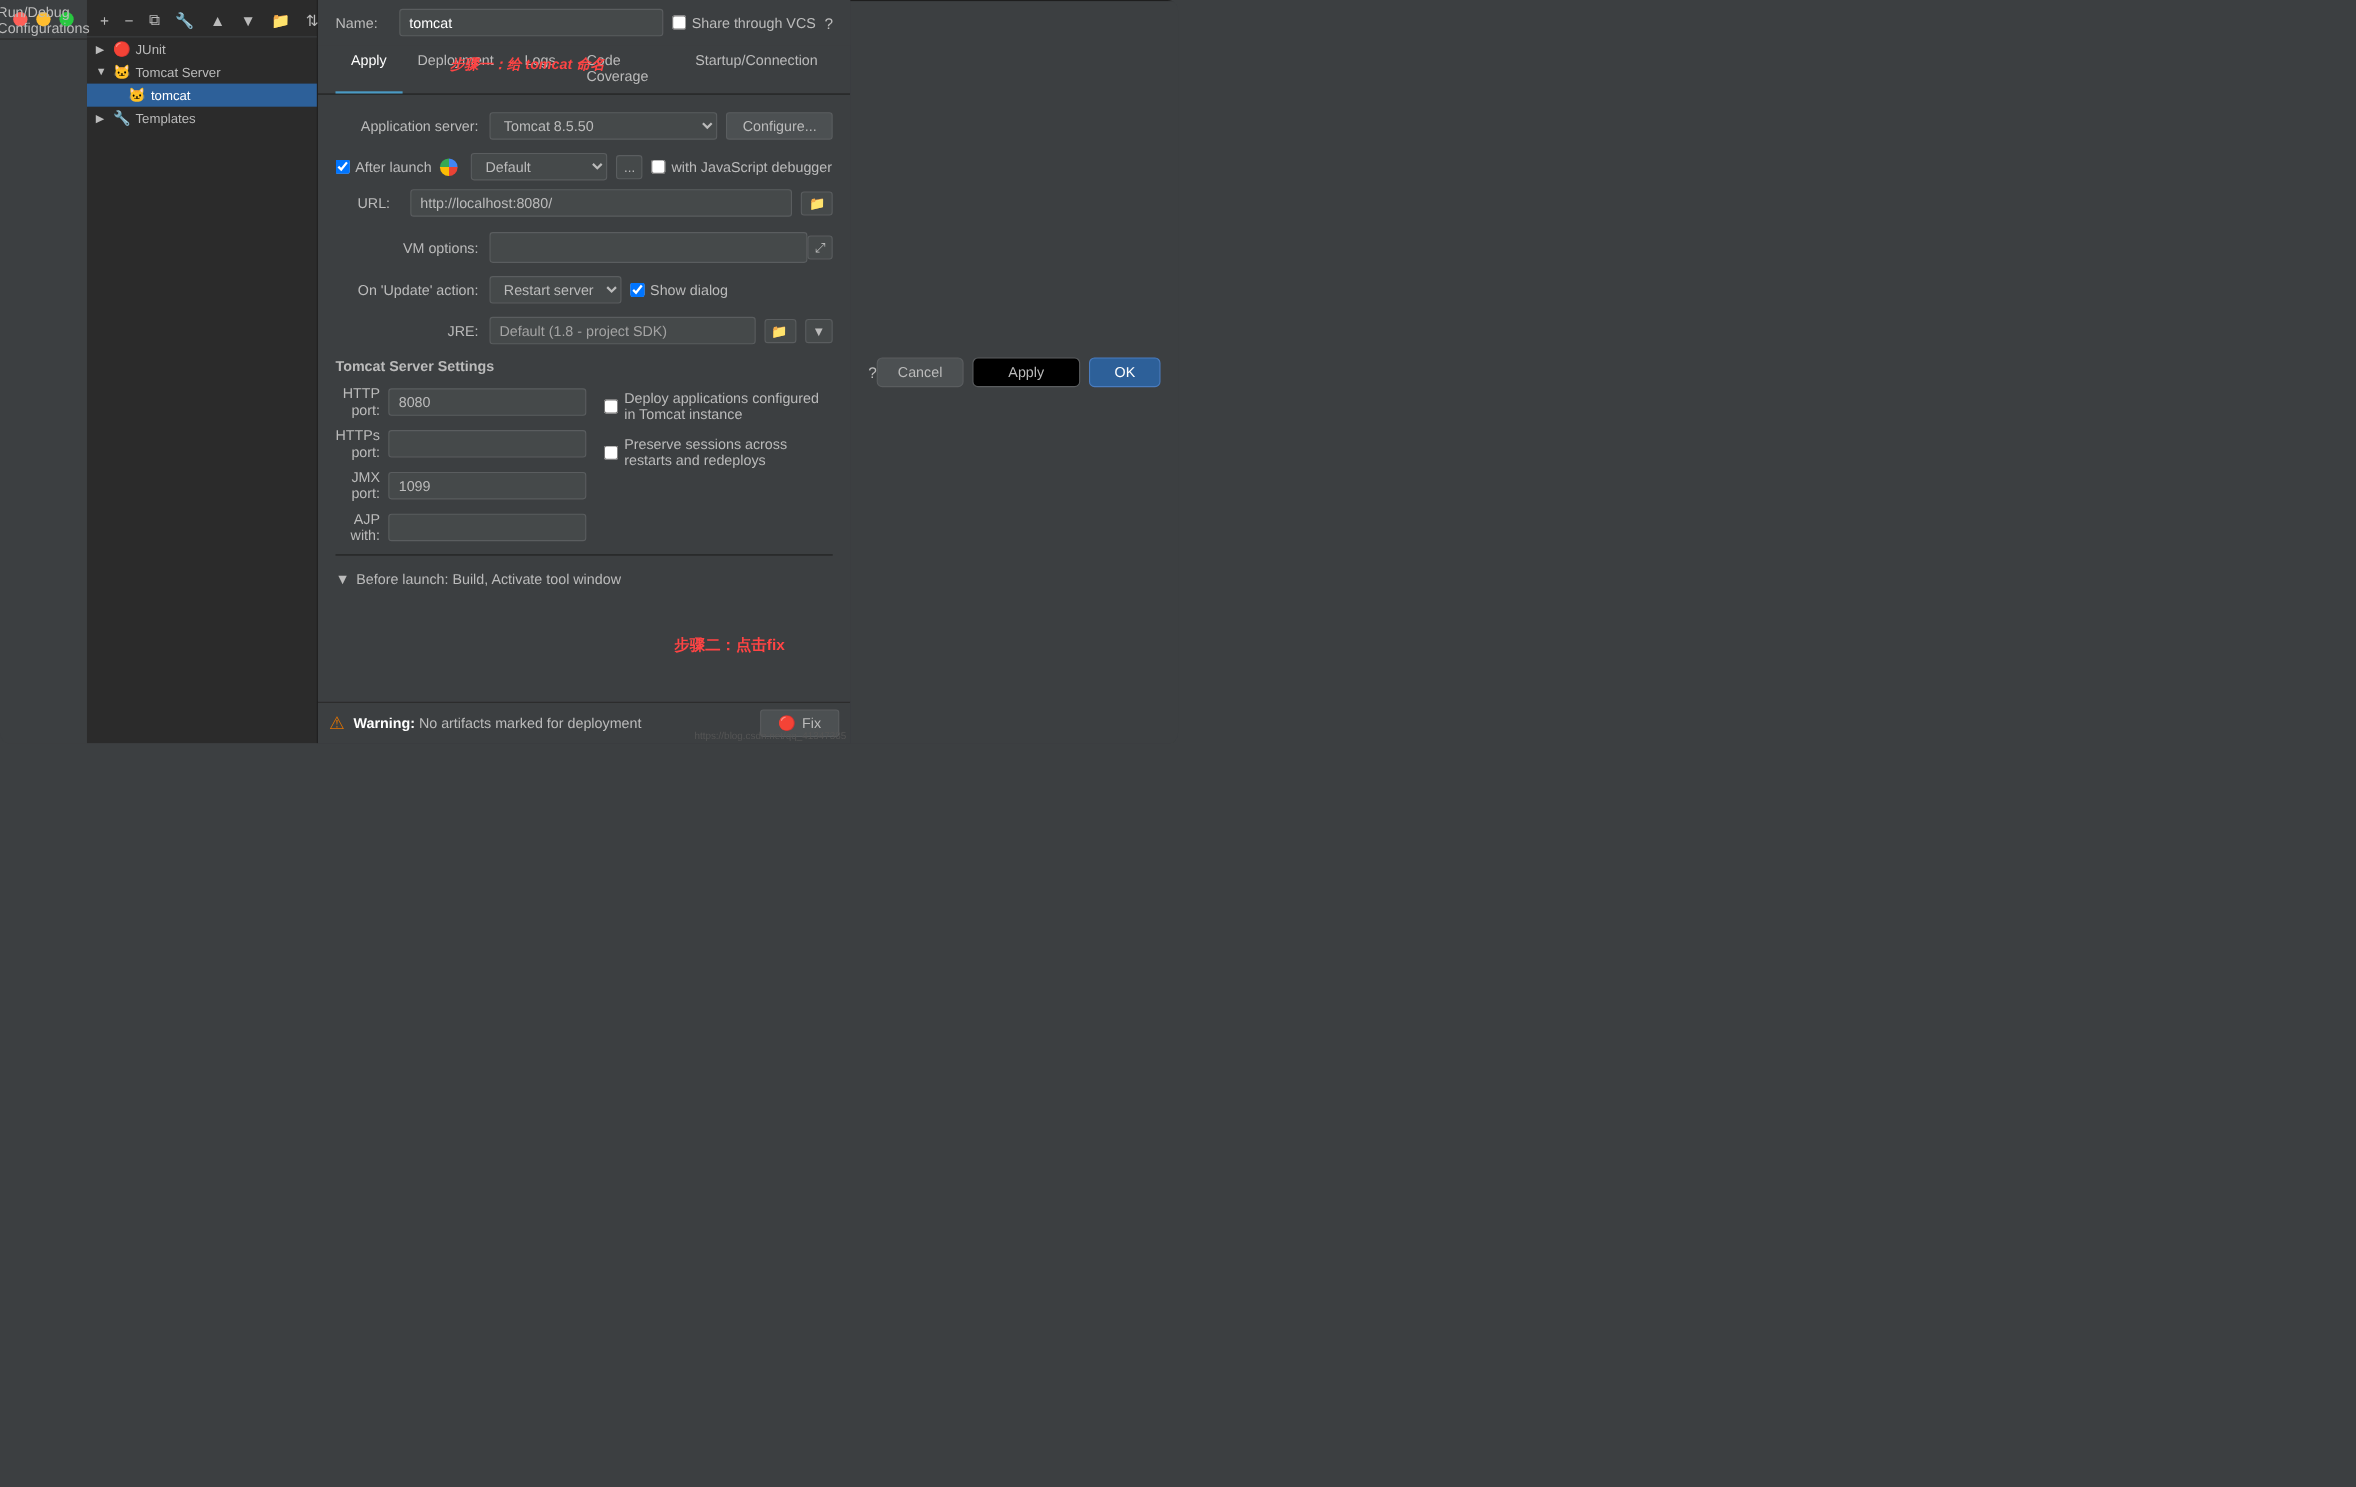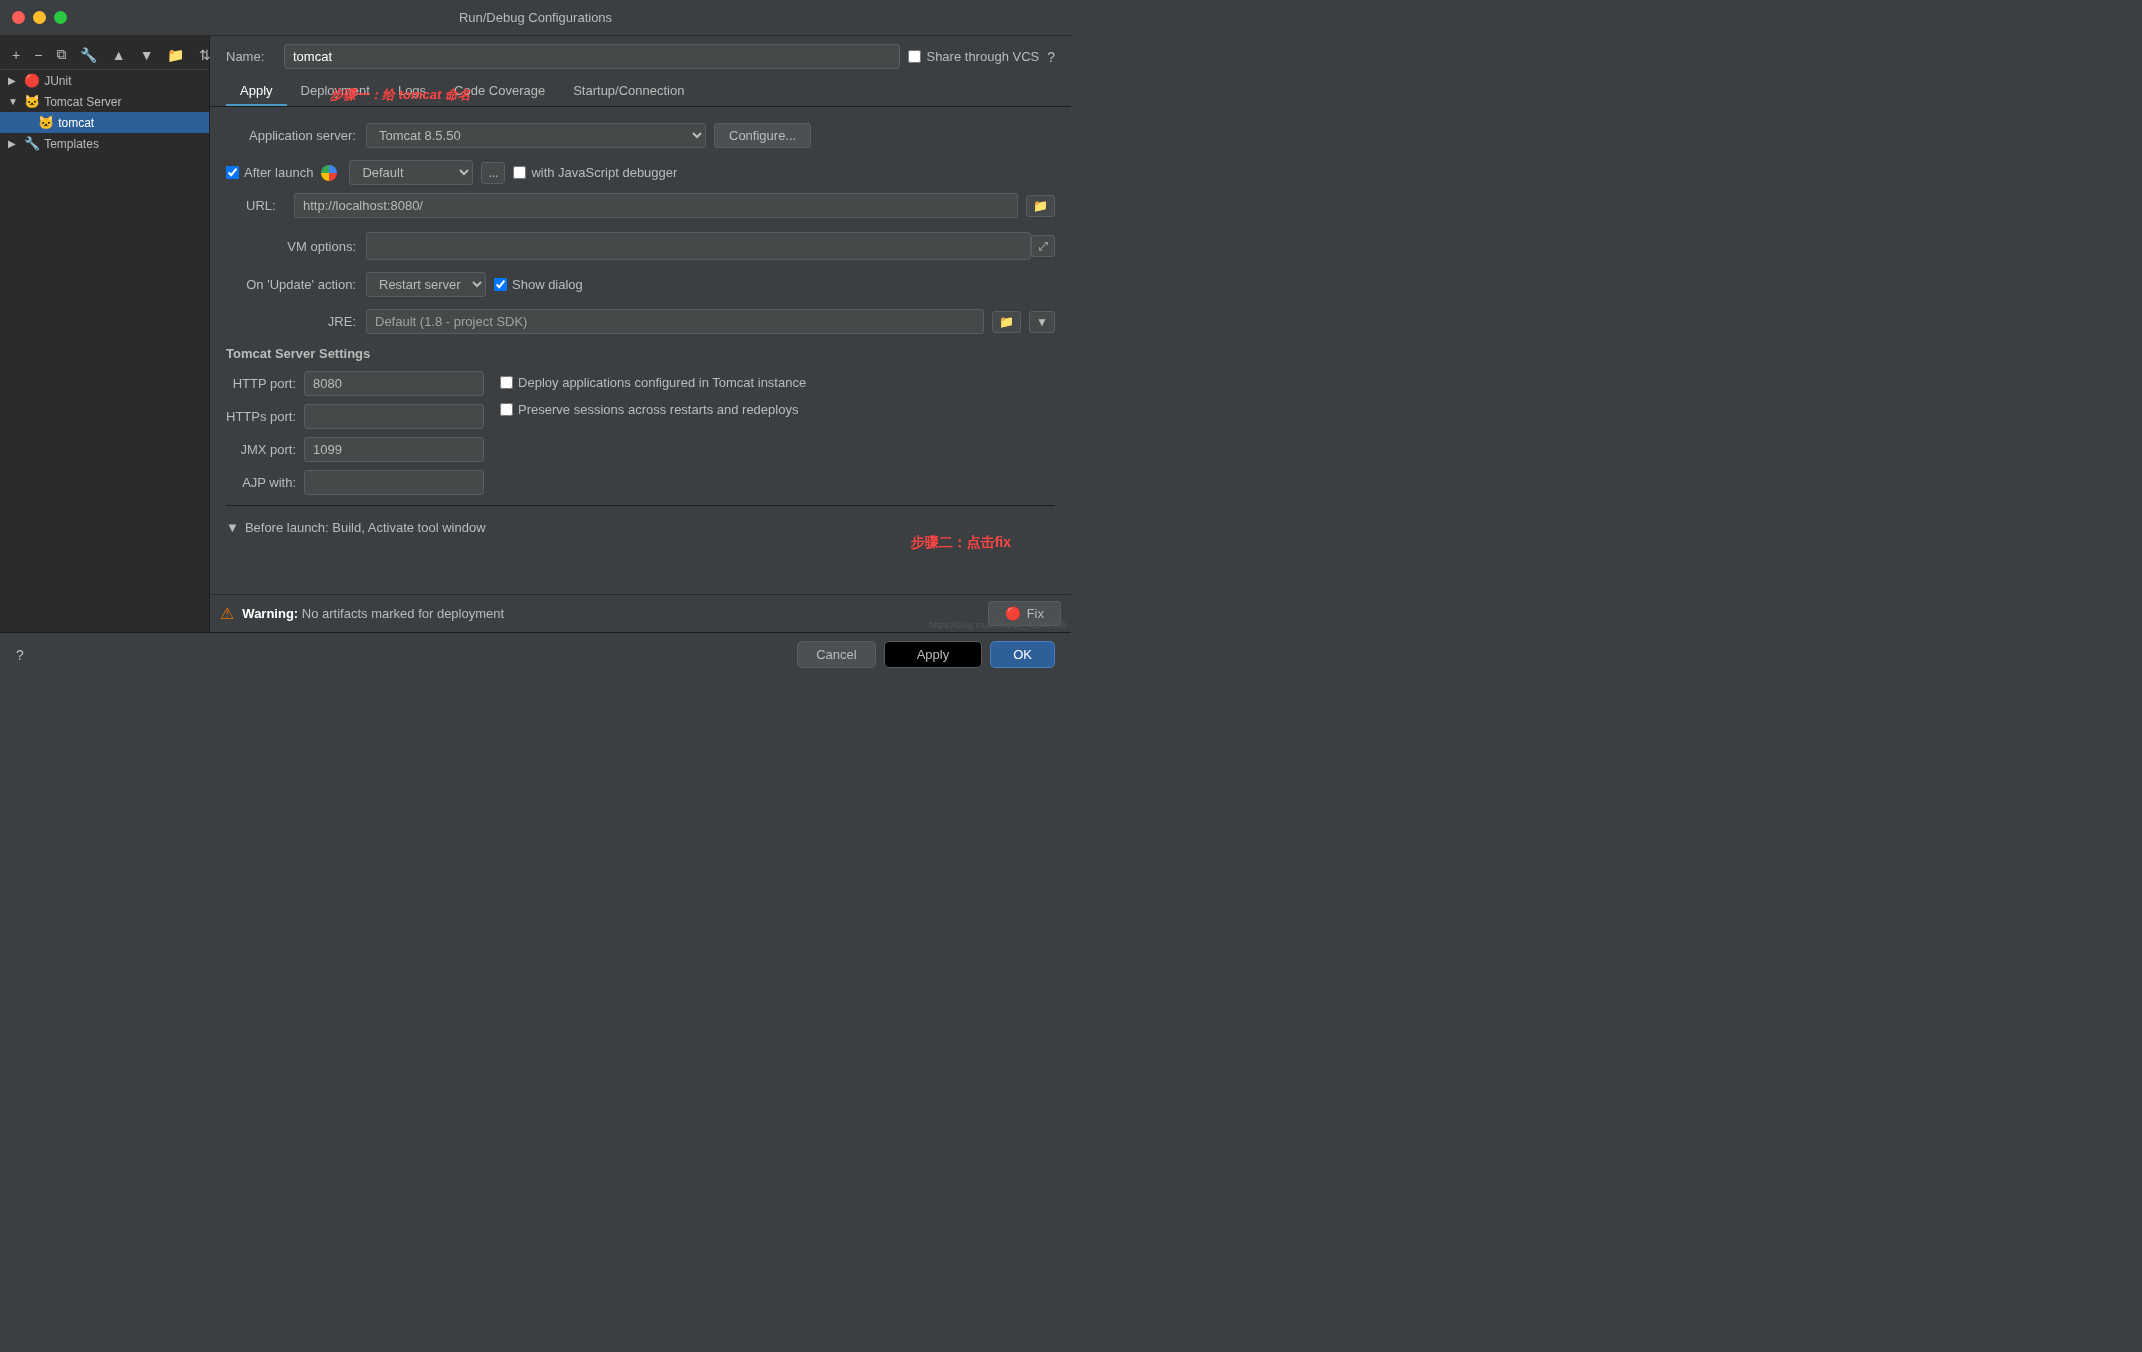--- a/index.html
+++ b/index.html
@@ -12,21 +12,21 @@
       height: 676px;
       overflow: hidden;
     }
     .window {
       width: 1071px;
       height: 676px;
       background: #3c3f41;
       border-radius: 10px;
       overflow: hidden;
       display: flex;
-      flex-direction: column;
+      flex-direction: row;
     }
     .titlebar {
       background: #3c3f41;
       height: 36px;
       display: flex;
       align-items: center;
       padding: 0 12px;
       border-bottom: 1px solid #2b2b2b;
       position: relative;
     }

